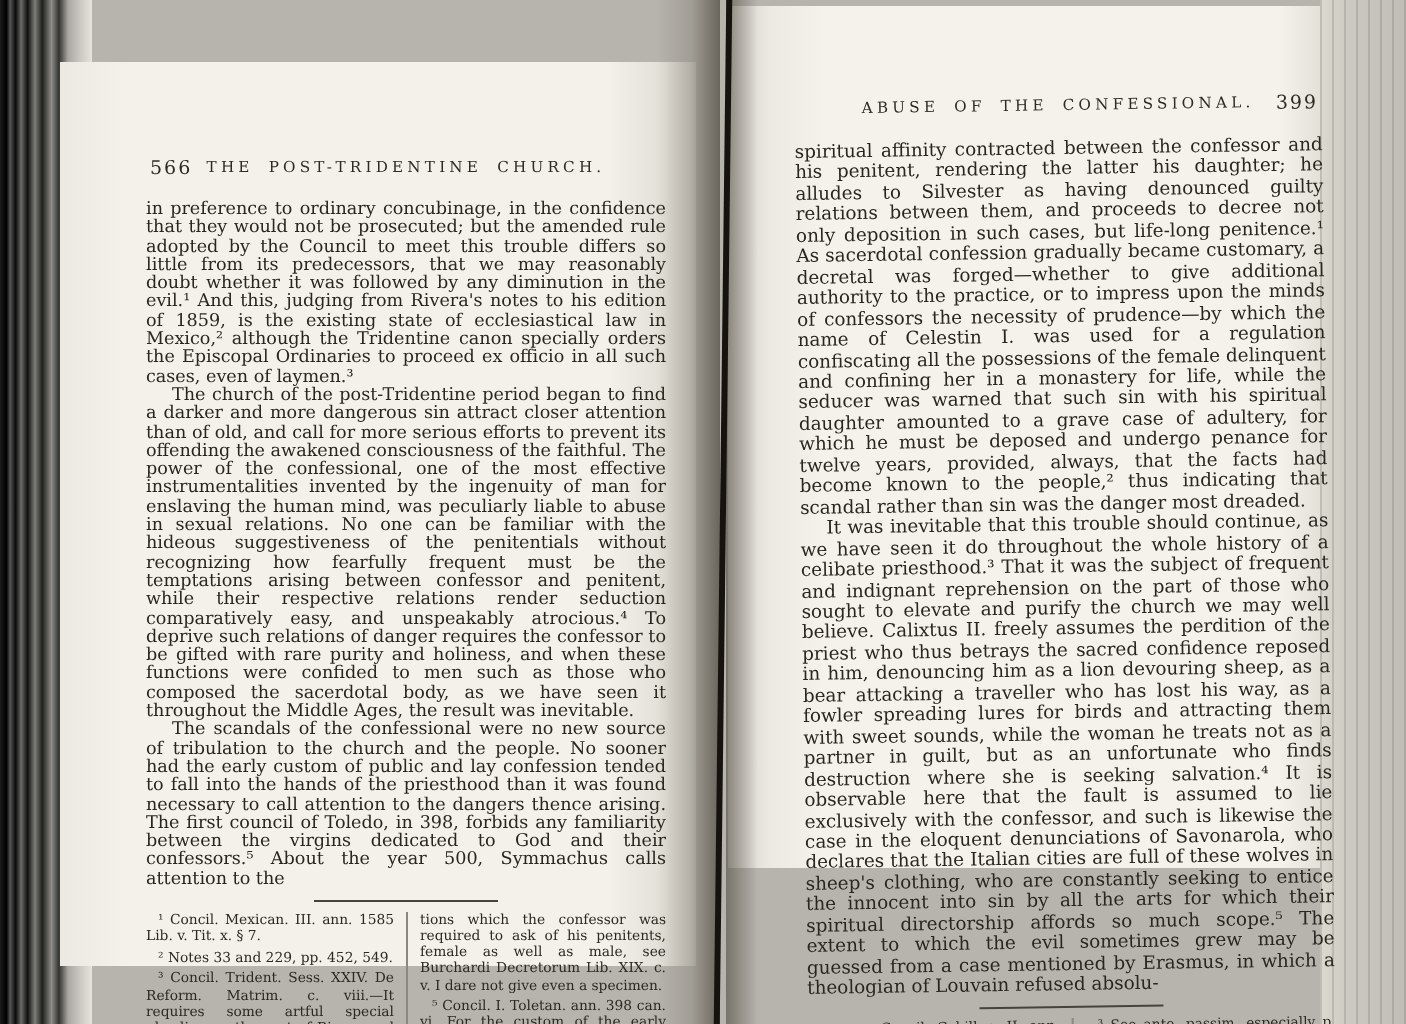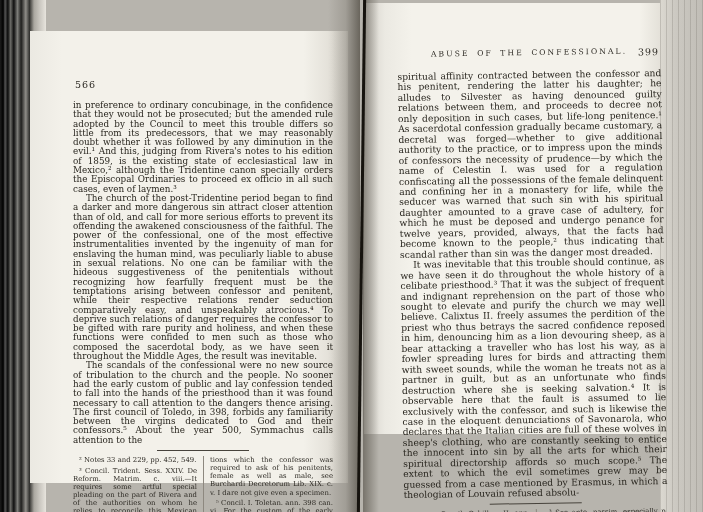--- a/index.html
+++ b/index.html
@@ -51,27 +51,29 @@
 
 <div class="scan">
 
   <div class="spine-edge"></div>
   <div class="right-edge"></div>
 
   <div class="page-left">
     <div class="inner inner-left">
       <div class="pagehead">
         <span class="pagenum pagenum-left">566</span>
+        <span class="runhead">THE POST-TRIDENTINE CHURCH.</span>
       </div>
       <p class="body noindent">in preference to ordinary concubinage, in the confidence that they would not be prosecuted; but the amended rule adopted by the Council to meet this trouble differs so little from its predecessors, that we may reasonably doubt whether it was followed by any diminution in the evil.¹ And this, judging from Rivera's notes to his edition of 1859, is the existing state of ecclesiastical law in Mexico,² although the Tridentine canon specially orders the Episcopal Ordinaries to proceed ex officio in all such cases, even of laymen.³</p>
       <p class="body">The church of the post-Tridentine period began to find a darker and more dangerous sin attract closer attention than of old, and call for more serious efforts to prevent its offending the awakened consciousness of the faithful. The power of the confessional, one of the most effective instrumentalities invented by the ingenuity of man for enslaving the human mind, was peculiarly liable to abuse in sexual relations. No one can be familiar with the hideous suggestiveness of the penitentials without recognizing how fearfully frequent must be the temptations arising between confessor and penitent, while their respective relations render seduction comparatively easy, and unspeakably atrocious.⁴ To deprive such relations of danger requires the confessor to be gifted with rare purity and holiness, and when these functions were confided to men such as those who composed the sacerdotal body, as we have seen it throughout the Middle Ages, the result was inevitable.</p>
       <p class="body">The scandals of the confessional were no new source of tribulation to the church and the people. No sooner had the early custom of public and lay confession tended to fall into the hands of the priesthood than it was found necessary to call attention to the dangers thence arising. The first council of Toledo, in 398, forbids any familiarity between the virgins dedicated to God and their confessors.⁵ About the year 500, Symmachus calls attention to the</p>
       <hr class="fnrule">
       <div class="footnotes">
         <div class="fncol fncol-1">
+          <p class="fn">¹ Concil. Mexican. III. ann. 1585 Lib. v. Tit. x. § 7.</p>
           <p class="fn">² Notes 33 and 229, pp. 452, 549.</p>
           <p class="fn">³ Concil. Trident. Sess. XXIV. De Reform. Matrim. c. viii.—It requires some artful special pleading on the part of Rivera and of the authorities on whom he relies to reconcile this Mexican laxity with the instructions of the council of Trent.</p>
 
         </div>
         <div class="fncol fncol-2">
           <p class="fn cont">tions which the confessor was required to ask of his penitents, female as well as male, see Burchardi Decretorum Lib. XIX. c. v. I dare not give even a specimen.</p>
           <p class="fn">⁵ Concil. I. Toletan. ann. 398 can. vi. For the custom of the early church in the matter of the confession of sins, see Socrates, H. E. v. xix., and Sozomen, H. E. VII. xvi.—In the ninth century it was still an open question whether sacerdotal confession was nec-</p>
         </div>
       </div>
     </div>

